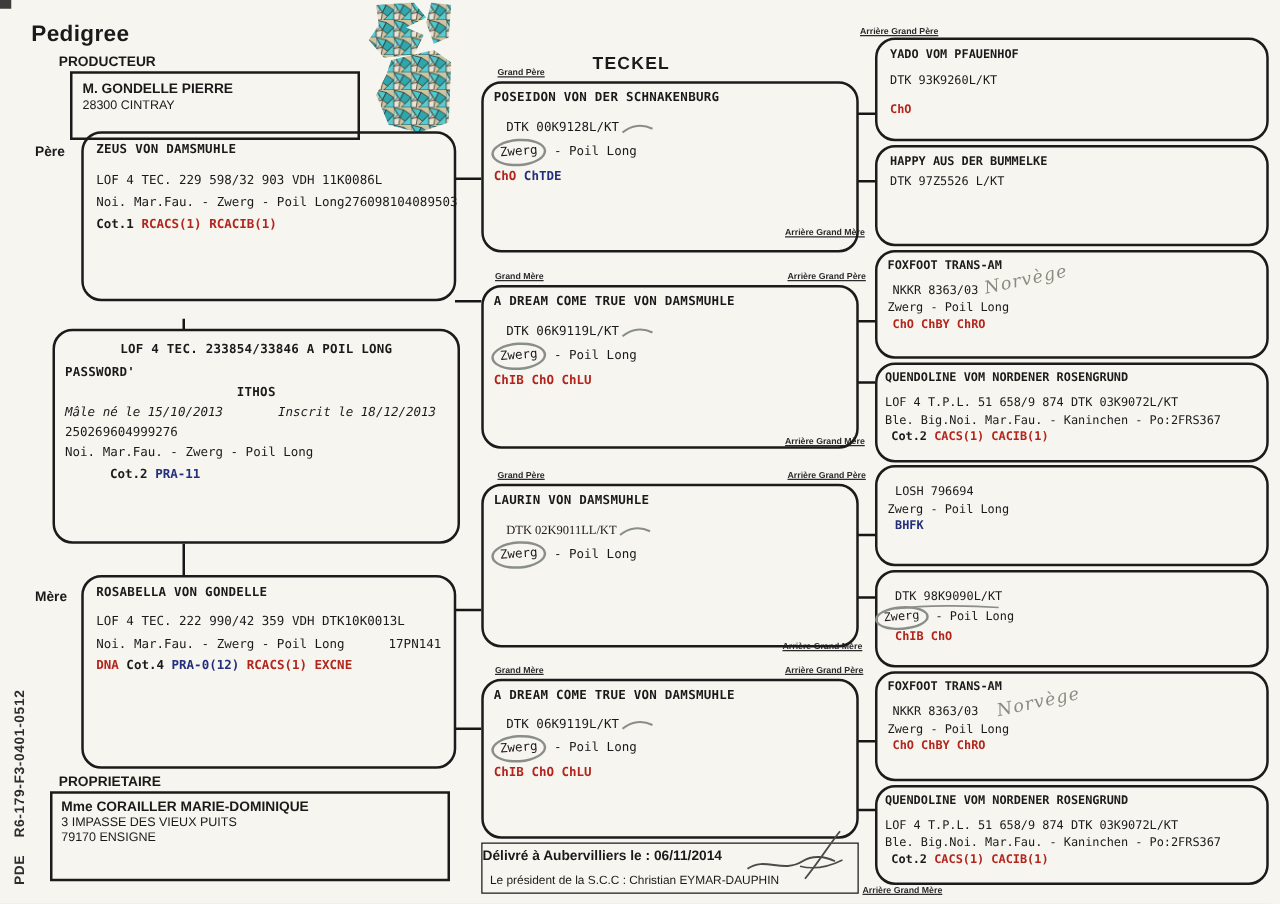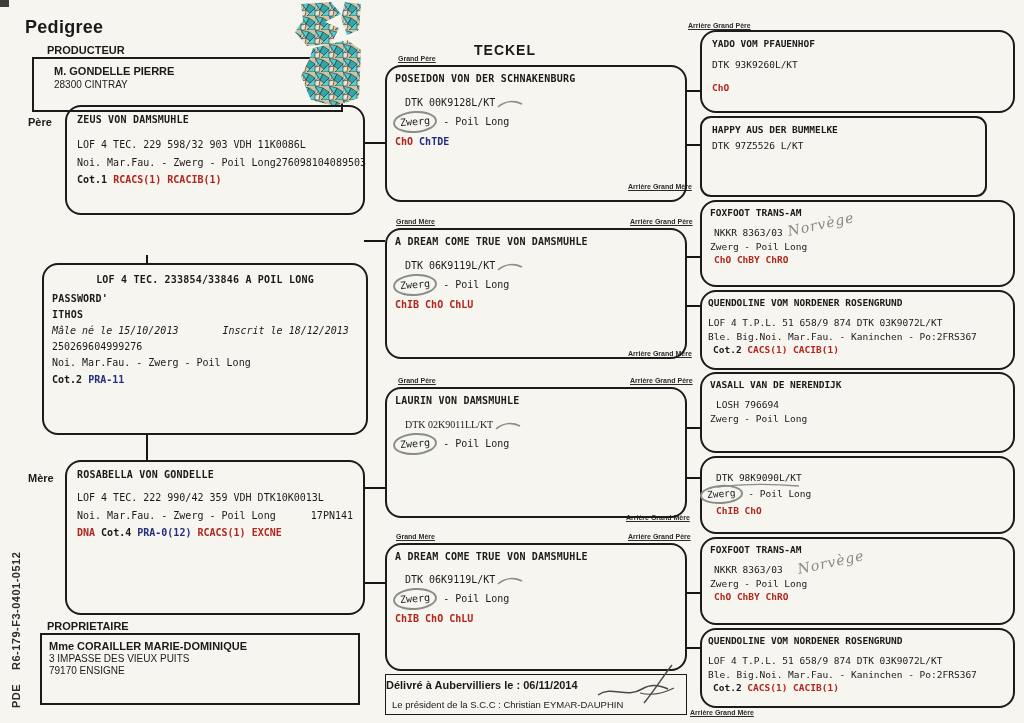--- a/index.html
+++ b/index.html
@@ -35,21 +35,21 @@
 </head>
 <body>
 
 <div id="page">
 
   <div class="abs" style="left:0;top:0;width:9px;height:7px;background:#3c3c3a;"></div>
 
   <div class="abs sans" style="left:25px;top:17px;font-weight:bold;font-size:18px;letter-spacing:.3px;">Pedigree</div>
   <div class="abs sans" style="left:47px;top:44px;font-weight:bold;font-size:11px;">PRODUCTEUR</div>
 
-  <div class="sqbox" style="left:32px;top:57px;width:311px;height:55px;padding-left:12px;">
+  <div class="sqbox" style="left:56px;top:57px;width:232px;height:55px;">
     <div class="sans" style="font-weight:bold;font-size:11px;margin:6px 0 0 8px;">M. GONDELLE PIERRE</div>
     <div class="sans" style="font-size:10px;margin:2px 0 0 8px;">28300 CINTRAY</div>
   </div>
 
   <svg class="abs" style="left:287px;top:2px;" width="74" height="104" viewBox="0 0 74 104">
     <defs>
       <pattern id="mz" width="14" height="14" patternUnits="userSpaceOnUse">
         <rect width="14" height="14" fill="#cfc3a0"></rect>
         <polygon points="0,0 8,2 5,8" fill="#4ec9cd" stroke="#2a2a25" stroke-width="0.6"></polygon>
         <polygon points="8,2 14,6 9,11 5,8" fill="#2fa7ad" stroke="#2a2a25" stroke-width="0.6"></polygon>
@@ -89,43 +89,43 @@
   <div class="conn" style="left:364px;top:582px;width:21px;height:2px;"></div>
   <div class="conn" style="left:686px;top:90px;width:14px;height:2px;"></div>
   <div class="conn" style="left:686px;top:144px;width:14px;height:2px;"></div>
   <div class="conn" style="left:686px;top:256px;width:14px;height:2px;"></div>
   <div class="conn" style="left:686px;top:305px;width:14px;height:2px;"></div>
   <div class="conn" style="left:686px;top:427px;width:14px;height:2px;"></div>
   <div class="conn" style="left:686px;top:477px;width:14px;height:2px;"></div>
   <div class="conn" style="left:686px;top:592px;width:14px;height:2px;"></div>
   <div class="conn" style="left:686px;top:647px;width:14px;height:2px;"></div>
 
-  <div class="pbox bigpad" style="left:65px;top:105px;width:300px;height:110px;">
+  <div class="pbox bigpad" style="left:65px;top:105px;width:300px;height:136px;">
     <div class="bname">ZEUS VON DAMSMUHLE</div>
     <div class="bline leftline" style="margin-top:11px;">LOF 4 TEC. 229 598/32 903 VDH 11K0086L</div>
     <div class="bline leftline" style="display:flex;justify-content:space-between;">
       <span>Noi. Mar.Fau. - Zwerg - Poil Long</span>
       <span>276098104089503</span>
     </div>
     <div class="bline leftline">
       <span class="blk">Cot.1</span>
       <span class="red">RCACS(1) RCACIB(1)</span>
     </div>
   </div>
 
   <div class="pbox" style="left:42px;top:263px;width:326px;height:172px;padding:9px 8px 0 8px;">
     <div class="bname" style="text-align:center;">LOF 4 TEC. 233854/33846 A POIL LONG</div>
     <div class="bname" style="margin-top:6px;line-height:16px;">PASSWORD'</div>
-    <div class="bname" style="line-height:16px;">ITHOS</div>
+    <div class="bname" style="line-height:16px;text-align:center;">ITHOS</div>
     <div class="bline" style="line-height:16px;font-style:italic;">
       <span>Mâle né le 15/10/2013</span><span class="spacer" style="width:44px;"></span><span>Inscrit le 18/12/2013</span>
     </div>
     <div class="bline" style="line-height:16px;">250269604999276</div>
     <div class="bline" style="line-height:16px;">Noi. Mar.Fau. - Zwerg - Poil Long</div>
-    <div class="bline" style="line-height:17px;">
+    <div class="bline" style="line-height:17px;margin-left:36px;">
       <span class="blk">Cot.2</span>
       <span class="navy">PRA-11</span>
     </div>
   </div>
 
   <div class="pbox bigpad" style="left:65px;top:460px;width:300px;height:155px;">
     <div class="bname">ROSABELLA VON GONDELLE</div>
     <div class="bline leftline" style="margin-top:9px;">LOF 4 TEC. 222 990/42 359 VDH DTK10K0013L</div>
     <div class="bline leftline" style="display:flex;justify-content:space-between;">
       <span>Noi. Mar.Fau. - Zwerg - Poil Long</span>
@@ -202,21 +202,21 @@
   </div>
 
   <div class="pbox" style="left:700px;top:30px;width:315px;height:83px;padding:6px 10px 0 10px;">
     <div class="rname">YADO VOM PFAUENHOF</div>
     <div class="bline rline" style="margin-top:9px;">DTK 93K9260L/KT</div>
     <div class="bline rline" style="margin-top:9px;">
       <span class="red">ChO</span>
     </div>
   </div>
 
-  <div class="pbox" style="left:700px;top:116px;width:287px;height:81px;padding:6px 24px 0 10px;border-radius:11px;">
+  <div class="pbox" style="left:700px;top:116px;width:315px;height:81px;padding:6px 24px 0 10px;">
     <div class="rname">HAPPY AUS DER BUMMELKE</div>
     <div class="bline rline" style="margin-top:4px;">DTK 97Z5526 L/KT</div>
   </div>
 
   <div class="pbox" style="left:700px;top:200px;width:315px;height:87px;padding:5px 10px 0 8px;">
     <div class="rname">FOXFOOT TRANS-AM</div>
     <div class="note" style="left:85px;top:14px;">Norvège</div>
     <div class="bline rline" style="margin:8px 0 0 4px;">NKKR 8363/03</div>
     <div class="bline rline">Zwerg - Poil Long</div>
     <div class="bline rline" style="margin-left:4px;">
@@ -228,23 +228,25 @@
     <div class="rname">QUENDOLINE VOM NORDENER ROSENGRUND</div>
     <div class="bline rline" style="margin-top:8px;">LOF 4 T.P.L. 51 658/9 874 DTK 03K9072L/KT</div>
     <div class="bline rline">Ble. Big.Noi. Mar.Fau. - Kaninchen - Po:2FRS367</div>
     <div class="bline rline" style="margin-left:5px;">
       <span class="blk">Cot.2</span>
       <span class="red">CACS(1) CACIB(1)</span>
     </div>
   </div>
 
   <div class="pbox" style="left:700px;top:372px;width:315px;height:81px;padding:5px 10px 0 8px;">
-    <div class="rname">VASALL VAN DE NERENDIJK</div>
     <div class="bline rline" style="margin:8px 0 0 6px;">LOSH 796694</div>
     <div class="bline rline">Zwerg - Poil Long</div>
+    <div class="bline rline" style="margin-left:6px;">
+      <span class="navy">BHFK</span>
+    </div>
   </div>
 
   <div class="pbox" style="left:700px;top:456px;width:315px;height:78px;padding:5px 10px 0 8px;">
     <div class="bline rline" style="margin:8px 0 0 6px;position:relative;display:inline-block;">
       <span>DTK 98K9090L/KT</span>
       <svg width="84" height="6" viewBox="0 0 84 6" style="position:absolute;left:0;bottom:-4px;">
           <path d="M1 4 C24 1 58 1 83 3" stroke="#8a8e89" stroke-width="1.4" fill="none"></path>
         </svg>
     </div>
     <div class="bline rline">

